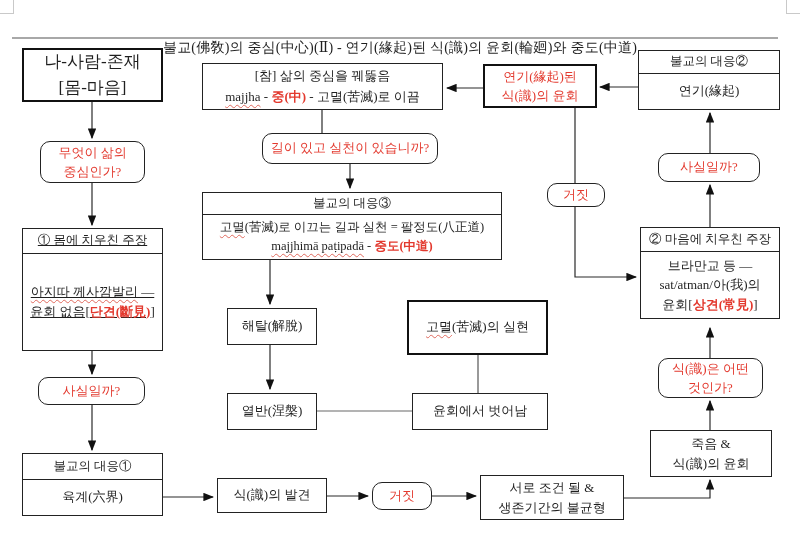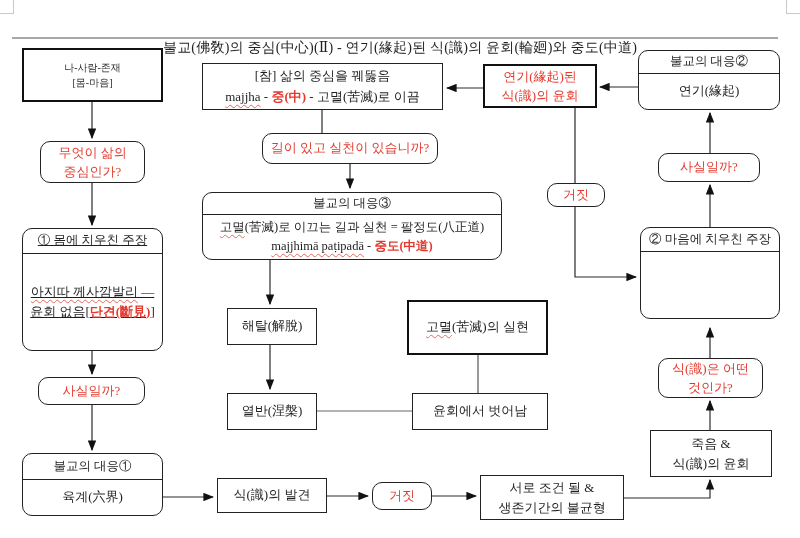--- a/index.html
+++ b/index.html
@@ -24,21 +24,21 @@
   .title-rule{position:absolute;left:12px;top:37px;width:766px;height:2px;background:#a8a8a8;z-index:1;}
   svg.wires{position:absolute;left:0;top:0;z-index:1;}
   .box{
     position:absolute;box-sizing:border-box;background:#fff;
     border:1.4px solid #222;display:flex;flex-direction:column;
     align-items:center;justify-content:center;text-align:center;
     font-size:13px;line-height:1.55;z-index:2;white-space:nowrap;
   }
   .bold-border{border-width:2.6px;border-color:#111;}
   .rounded{border-radius:10px;border-width:1.6px;color:var(--red);}
-  .split{justify-content:flex-start;padding:0;border-radius:10px;}
+  .split{justify-content:flex-start;padding:0;}
   .split .hdr{width:100%;border-bottom:1.2px solid #222;display:flex;align-items:center;justify-content:center;font-size:12.5px;}
   .split .bdy{flex:1;width:100%;display:flex;flex-direction:column;align-items:center;justify-content:center;}
   .red{color:var(--red);text-align:center;}
   .red-b{color:var(--red);font-weight:bold;}
   .wavy{text-decoration-line:underline;text-decoration-style:wavy;text-decoration-color:#e06a5e;text-decoration-thickness:1px;text-underline-offset:3px;}
   .sm{font-size:12.5px;}
 </style>
 </head>
 <body>
 
@@ -74,21 +74,21 @@
       <path d="M575 108 V277 H636" marker-end="url(#ah)"></path>
       <path d="M322 110 V133"></path>
       <path d="M350 164 V188" marker-end="url(#ah)"></path>
       <path d="M270 260 V304" marker-end="url(#ah)"></path>
       <path d="M270 345 V389" marker-end="url(#ah)"></path>
       <path d="M478 355 V393" stroke="#555"></path>
       <path d="M317 411 H412" stroke="#9a9a9a" stroke-width="1.5"></path>
     </g>
   </svg>
 
-  <div class="box bold-border" style="left:22px;top:48px;width:141px;height:54px;font-size:10px;">
+  <div class="box bold-border" style="left:22px;top:48px;width:141px;height:54px;font-size:17px;">
     <span>나-사람-존재</span>
     <span>[몸-마음]</span>
   </div>
 
   <div class="box rounded" style="left:40px;top:141px;width:105px;height:42px;line-height:1.5;">
     <span>무엇이 삶의</span>
     <span>중심인가?</span>
   </div>
 
   <div class="box split" style="left:22px;top:228px;width:141px;height:123px;text-decoration:underline;">
@@ -167,20 +167,25 @@
   <div class="box rounded" style="left:658px;top:153px;width:102px;height:29px;">
     <span>사실일까?</span>
   </div>
 
   <div class="box rounded" style="left:547px;top:183px;width:58px;height:24px;">
     <span>거짓</span>
   </div>
 
   <div class="box split" style="left:640px;top:227px;width:140px;height:92px;">
     <div class="hdr" style="height:23px;">② 마음에 치우친 주장</div>
+    <div class="bdy" style="line-height:1.5;">
+      <span>브라만교 등 —</span>
+      <span>sat/atman/아(我)의</span>
+      <span><span>윤회[</span><span class="red-b">상견(常見)</span><span>]</span></span>
+    </div>
   </div>
 
   <div class="box rounded" style="left:658px;top:358px;width:105px;height:40px;line-height:1.5;">
     <span>식(識)은 어떤</span>
     <span>것인가?</span>
   </div>
 
   <div class="box" style="left:650px;top:430px;width:122px;height:47px;line-height:1.5;">
     <span>죽음 &amp;</span>
     <span>식(識)의 윤회</span>

